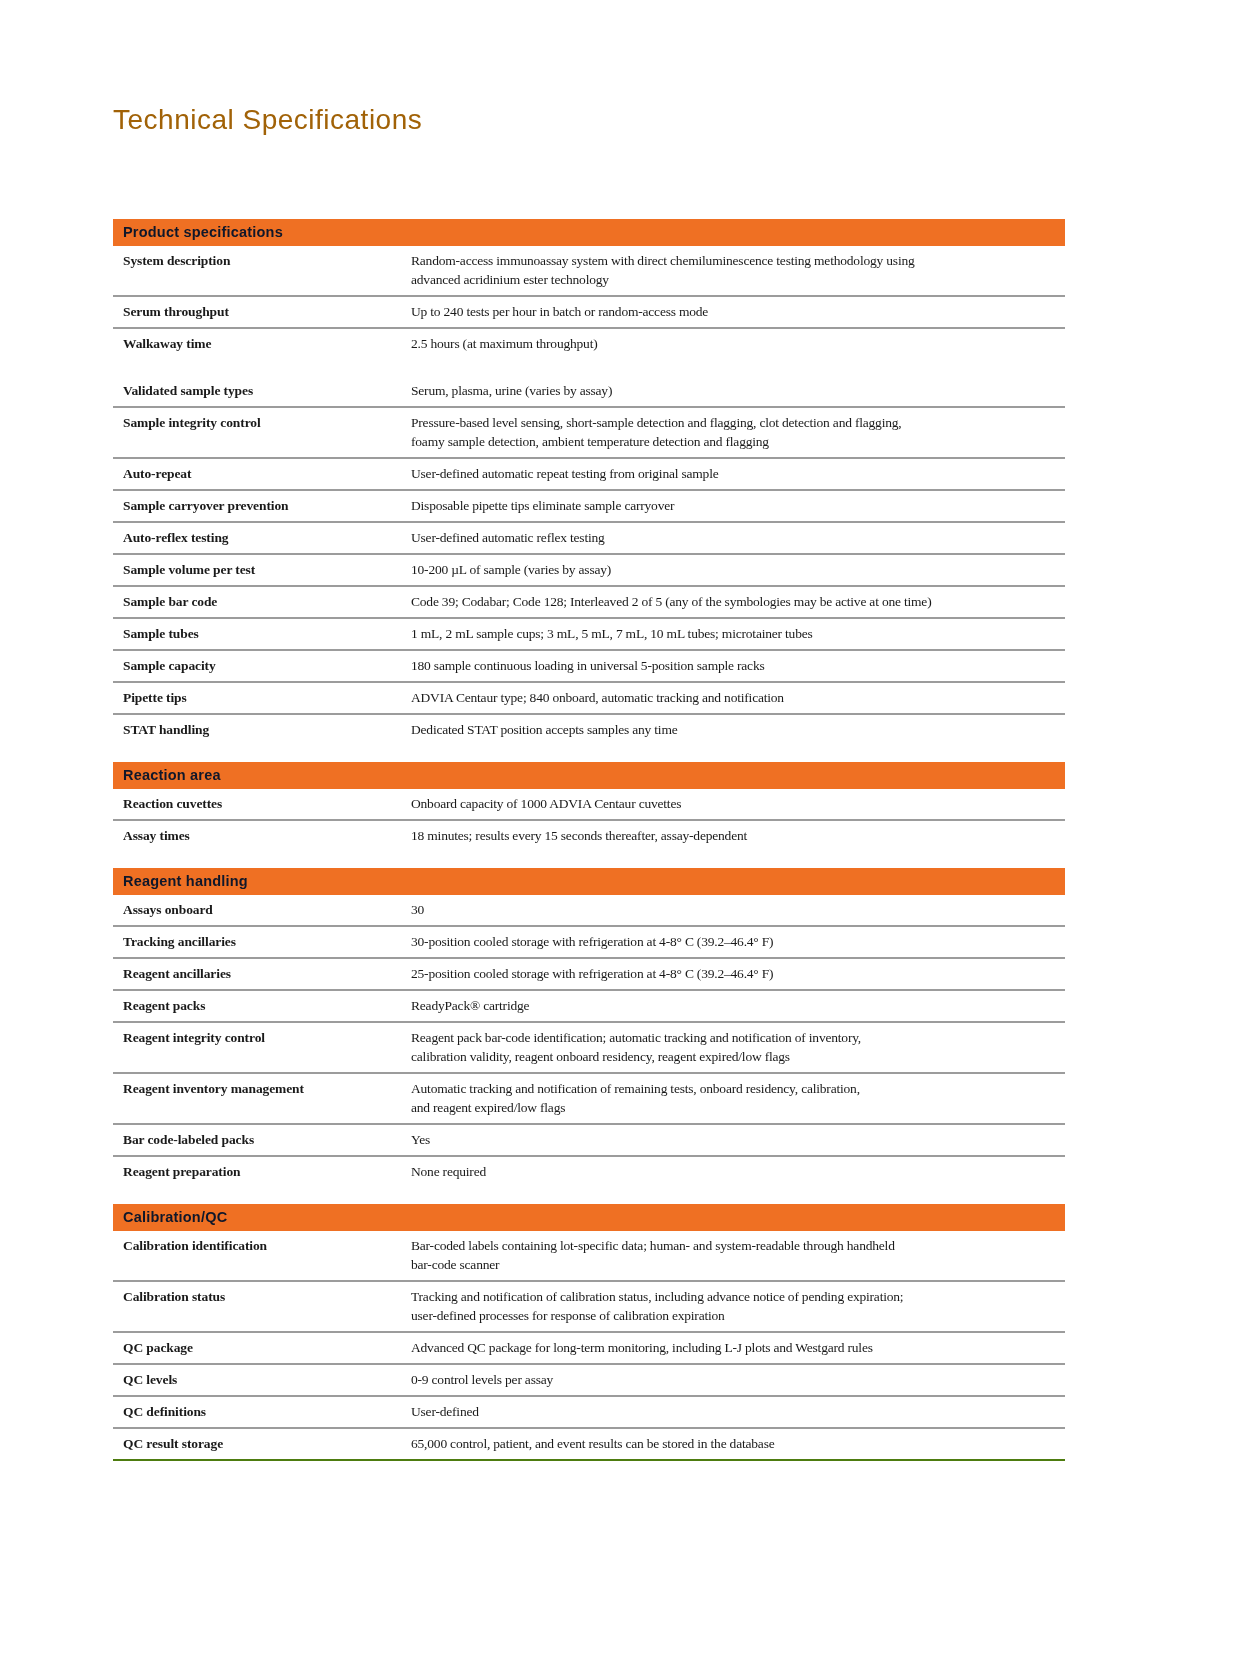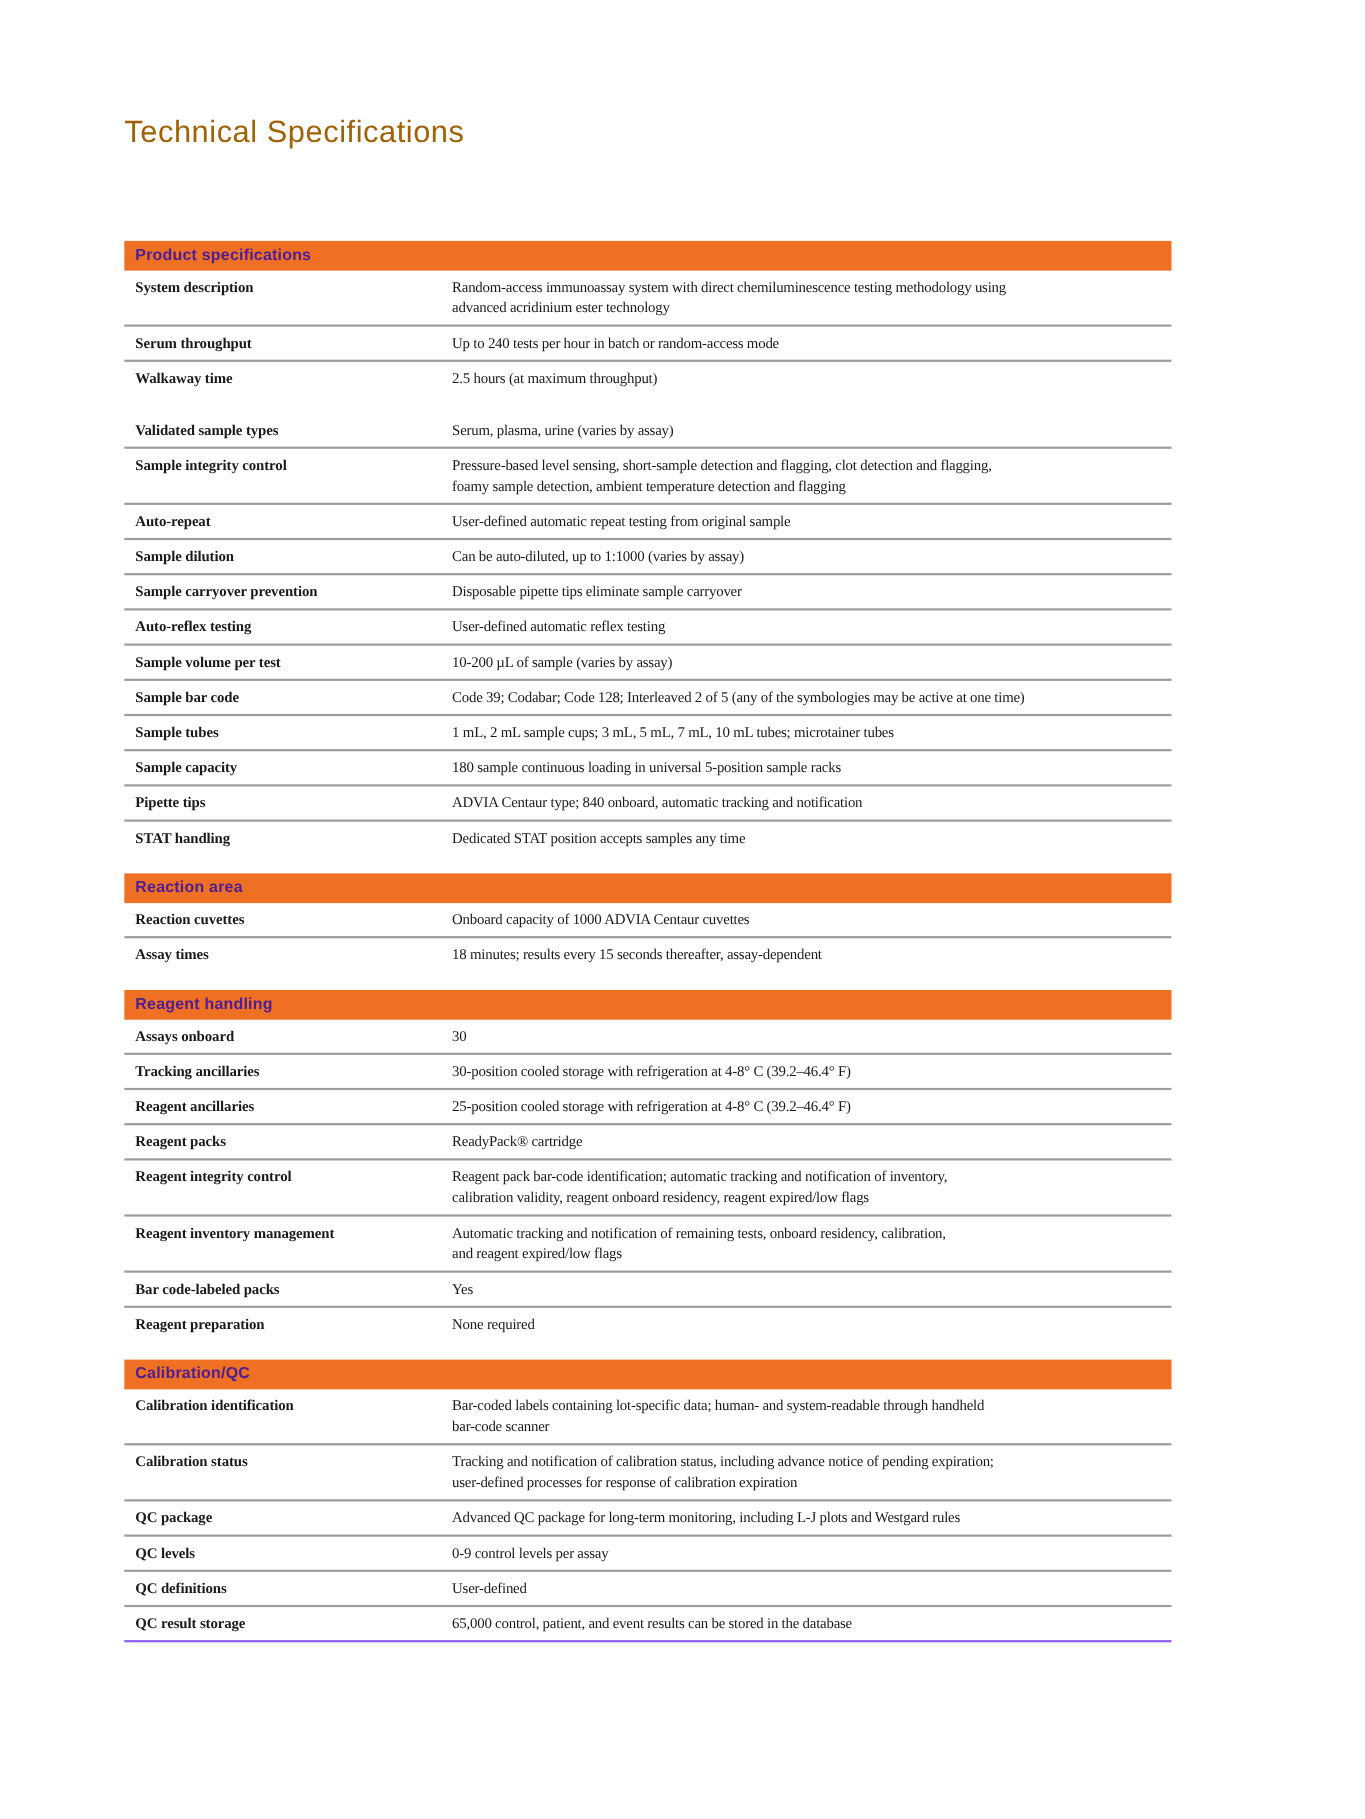--- a/index.html
+++ b/index.html
@@ -23,35 +23,35 @@
     font-size: 28px;
     line-height: 30px;
     font-weight: 400;
     color: #a16207;
     letter-spacing: 0.5px;
   }
   .spec-table { margin-top: 84px; }
   .section + .section { margin-top: 17px; }
   .section-header {
     background: #EF7023;
-    color: #4c1d95;
+    color: #0f172a;
     font-size: 14.5px;
     font-weight: 700;
     padding: 5px 10px 6px 10px;
     letter-spacing: 0.2px;
   }
   .row {
     display: flex;
     align-items: flex-start;
     padding: 5px 0 6px 0;
     border-bottom: 2px solid #9C9C9C;
     font-family: Liberation Serif, serif;
   }
   .section .row:last-child { border-bottom: none; }
-  .section:last-child .row:last-child { border-bottom: 2px solid #8b5cf6; }
+  .section:last-child .row:last-child { border-bottom: 2px solid #4d7c0f; }
   
   .section:nth-child(4) .row:first-child { border-top: 2px solid #4d4d4d; }
   .label {
     box-sizing: border-box;
     width: 298px;
     flex-shrink: 0;
     padding-left: 10px;
     font-size: 13.5px;
     font-weight: 700;
     line-height: 19px;
@@ -98,24 +98,20 @@
           <div class="row">
             <div class="label">Sample integrity control</div>
             <div class="value">Pressure-based level sensing, short-sample detection and flagging, clot detection and flagging,
 foamy sample detection, ambient temperature detection and flagging</div>
           </div>
           <div class="row">
             <div class="label">Auto-repeat</div>
             <div class="value">User-defined automatic repeat testing from original sample</div>
           </div>
           <div class="row">
-            <div class="label">Sample dilution</div>
-            <div class="value">Can be auto-diluted, up to 1:1000 (varies by assay)</div>
-          </div>
-          <div class="row">
             <div class="label">Sample carryover prevention</div>
             <div class="value">Disposable pipette tips eliminate sample carryover</div>
           </div>
           <div class="row">
             <div class="label">Auto-reflex testing</div>
             <div class="value">User-defined automatic reflex testing</div>
           </div>
           <div class="row">
             <div class="label">Sample volume per test</div>
             <div class="value">10-200 µL of sample (varies by assay)</div>

